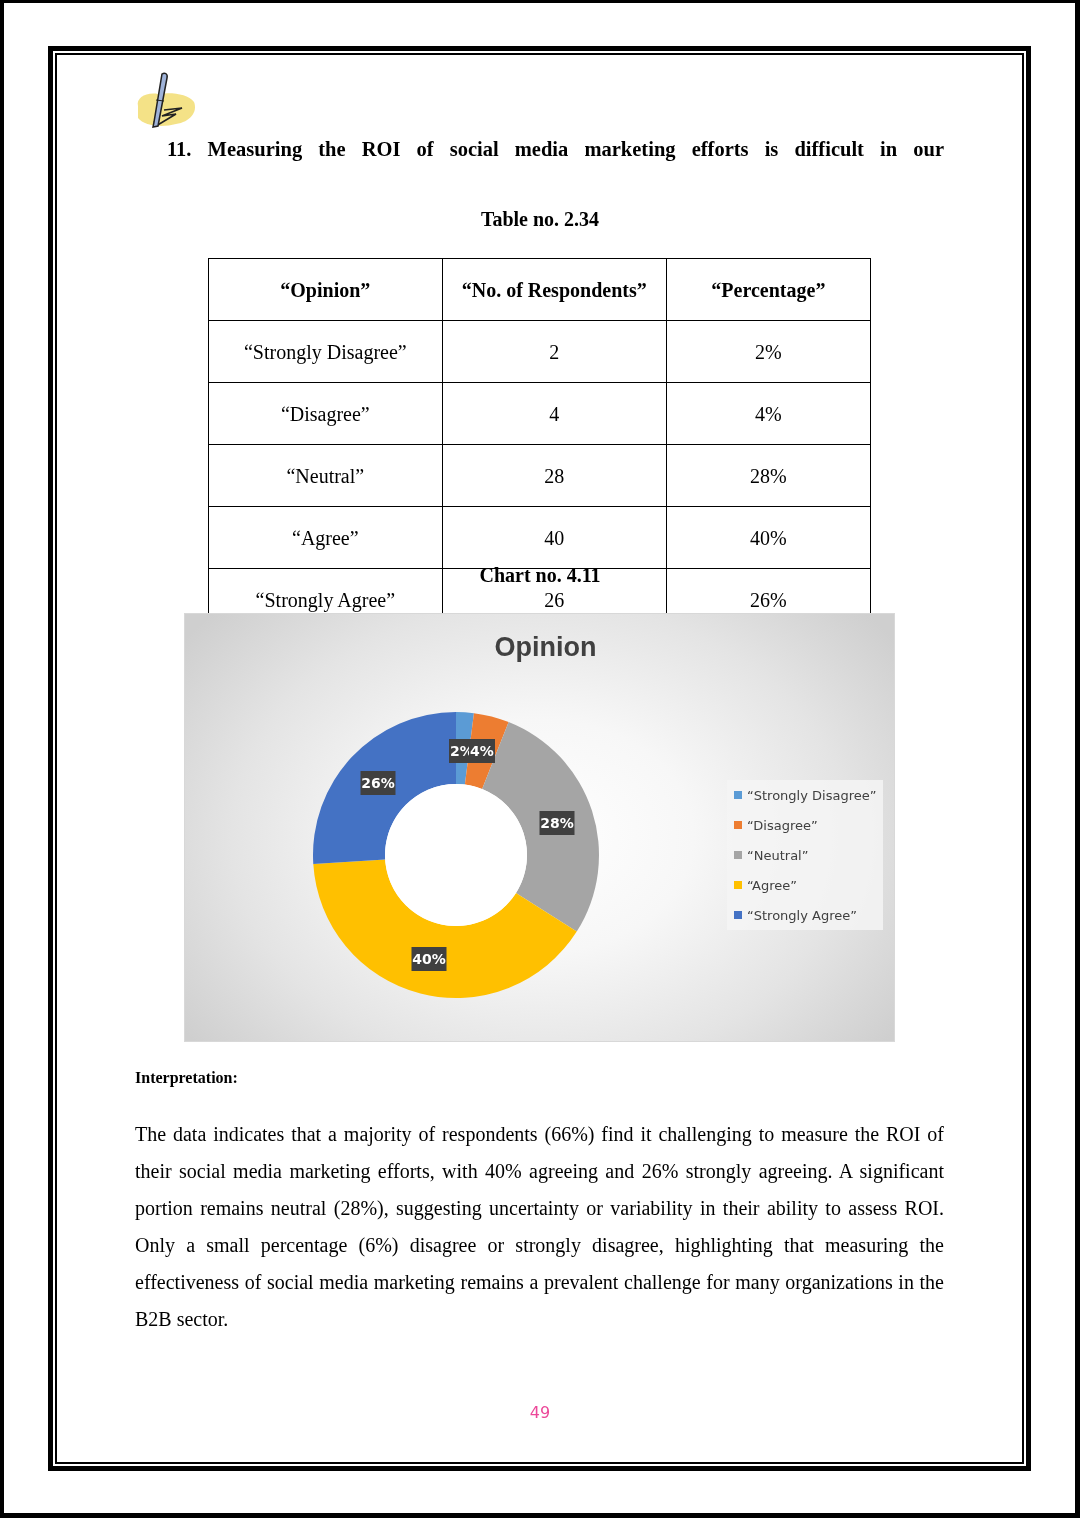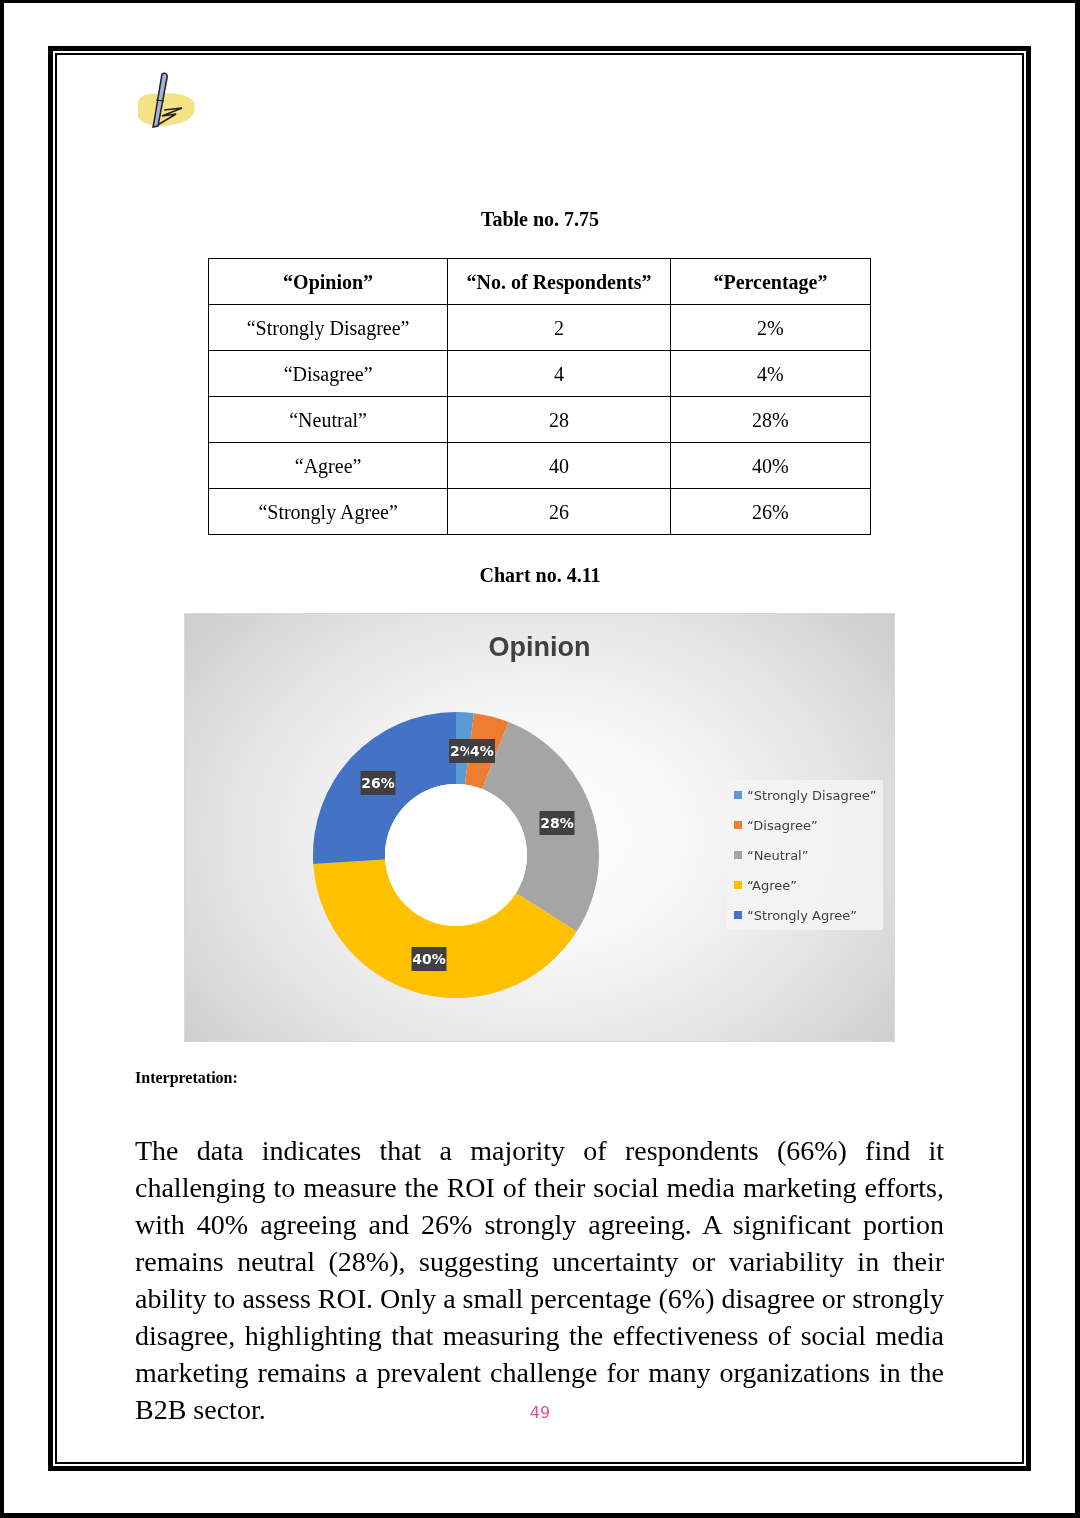--- a/index.html
+++ b/index.html
@@ -31,50 +31,50 @@
   .heading .l2 { display:block; padding-left:33px; }
   .caption {
     position:absolute; left:0; width:1080px; text-align:center;
     font-weight:bold; font-size:20px;
   }
   .data-table {
     position:absolute; left:208px; top:258px; width:663px;
     border-collapse:collapse; font-size:20px;
   }
   .data-table td, .data-table th {
-    border:1.3px solid #000; height:37px; padding:4px; text-align:center;
+    border:1.3px solid #000; height:37px; padding:12px; text-align:center;
     vertical-align:middle; line-height:20px;
   }
   .data-table th { font-weight:bold; }
   .data-table .c1 { width:241px; }
   .data-table .c2 { width:221px; }
   .data-table .c3 { width:197px; }
   .chart-box {
     position:absolute; left:185px; top:614px; width:709px; height:427px;
     background: radial-gradient(ellipse 62% 78% at 50% 52%, #ffffff 0%, #f7f7f7 35%, #e4e4e4 70%, #cfcfcf 100%);
     box-shadow: 0 0 0 1px #d8d8d8;
   }
   .chart-title {
-    position:absolute; left:0; width:709px; top:18px; text-align:center;
+    position:absolute; left:6px; width:709px; top:18px; text-align:center;
     font-family:"Liberation Sans", sans-serif; font-weight:bold; font-size:27px; color:#404040;
   }
   .chart-svg { position:absolute; left:0; top:0; }
   .legend {
     position:absolute; left:542px; top:166px; width:156px; height:150px;
     background:rgba(245,245,245,0.85);
     font-family:"DejaVu Sans", sans-serif; font-size:13px; color:#404040;
   }
   .legend-item { position:absolute; left:7px; height:18px; display:flex; align-items:center; white-space:nowrap; }
   .legend-swatch { width:8px; height:8px; margin-right:5px; display:inline-block; }
   .interp-label {
     position:absolute; left:135px; top:1069px; font-weight:bold; font-size:16px;
   }
   .paragraph {
     position:absolute; left:135px; top:1116px; width:809px;
-    font-size:28px; line-height:37px; text-align:justify;margin-top:16px;
+    font-size:20px; line-height:37px; text-align:justify;
   }
   .page-number {
     position:absolute; left:0; width:1080px; top:1403px; text-align:center;
     font-family:"DejaVu Sans", sans-serif; font-size:16px; color:#ec4899;
   }
 </style>
 </head>
 <body>
 
 <div class="screen-edge"></div>
@@ -82,23 +82,24 @@
 <div class="frame-inner"></div>
 
 <svg class="pen-icon" viewBox="0 0 70 62">
   <path d="M6 36 C 4 28, 14 22, 26 24 C 40 22, 56 24, 62 32 C 66 42, 58 52, 44 54 C 30 58, 12 56, 6 48 Z" fill="#f3df7a" opacity="0.9"></path>
   <path d="M24 56 L 44 44 L 30 46 L 50 38 L 32 40" fill="none" stroke="#222" stroke-width="1.6"></path>
   <path d="M30 4 C 33 2, 36 4, 35 8 L 26 56 L 21 57 L 22 52 Z" fill="#9fb3d9" stroke="#222" stroke-width="1.5"></path>
   <path d="M24 30 L 32 31" stroke="#222" stroke-width="1.2"></path>
 </svg>
 
 <div class="heading">
+  <span class="l1">11. Measuring the ROI of social media marketing efforts is difficult in our</span>
 </div>
 
-<div class="caption" style="top:208px;">Table no. 7.75</div>
+<div class="caption" style="top:208px;">Table no. 2.34</div>
 
 <table class="data-table">
   <thead>
     <tr>
       <th class="c1">“Opinion”</th>
       <th class="c2">“No. of Respondents”</th>
       <th class="c3">“Percentage”</th>
     </tr>
   </thead>
   <tbody>

